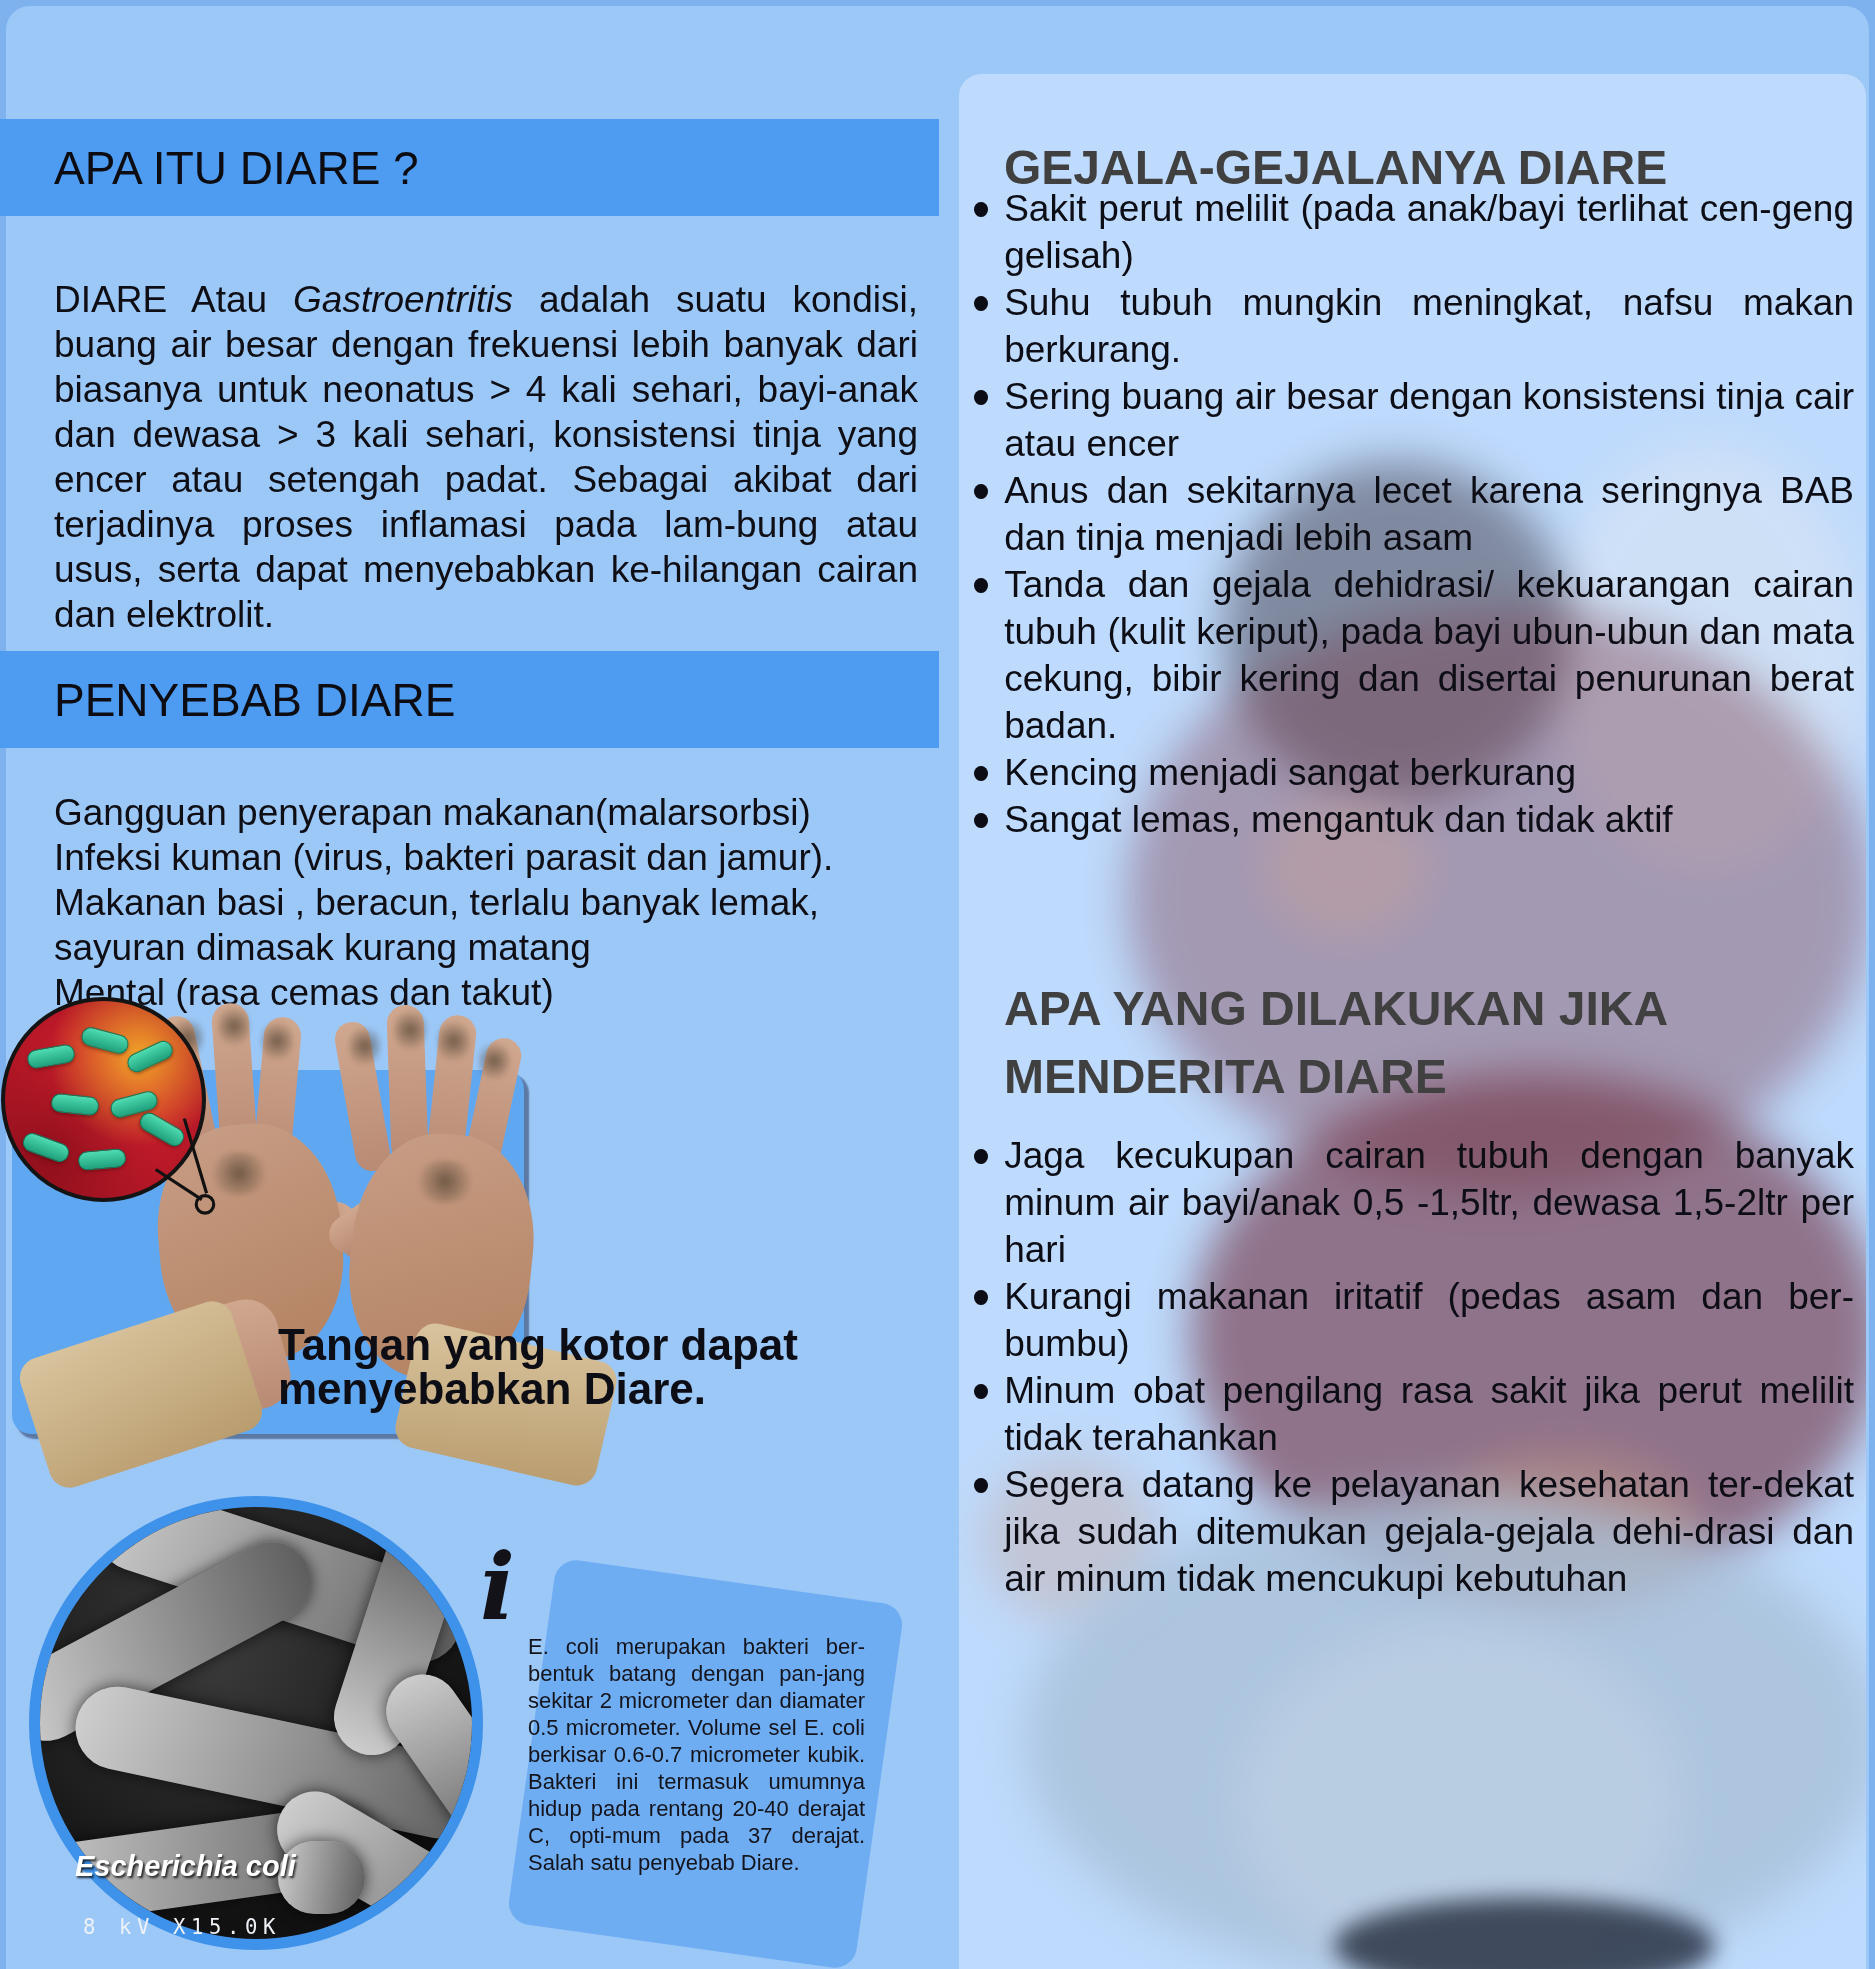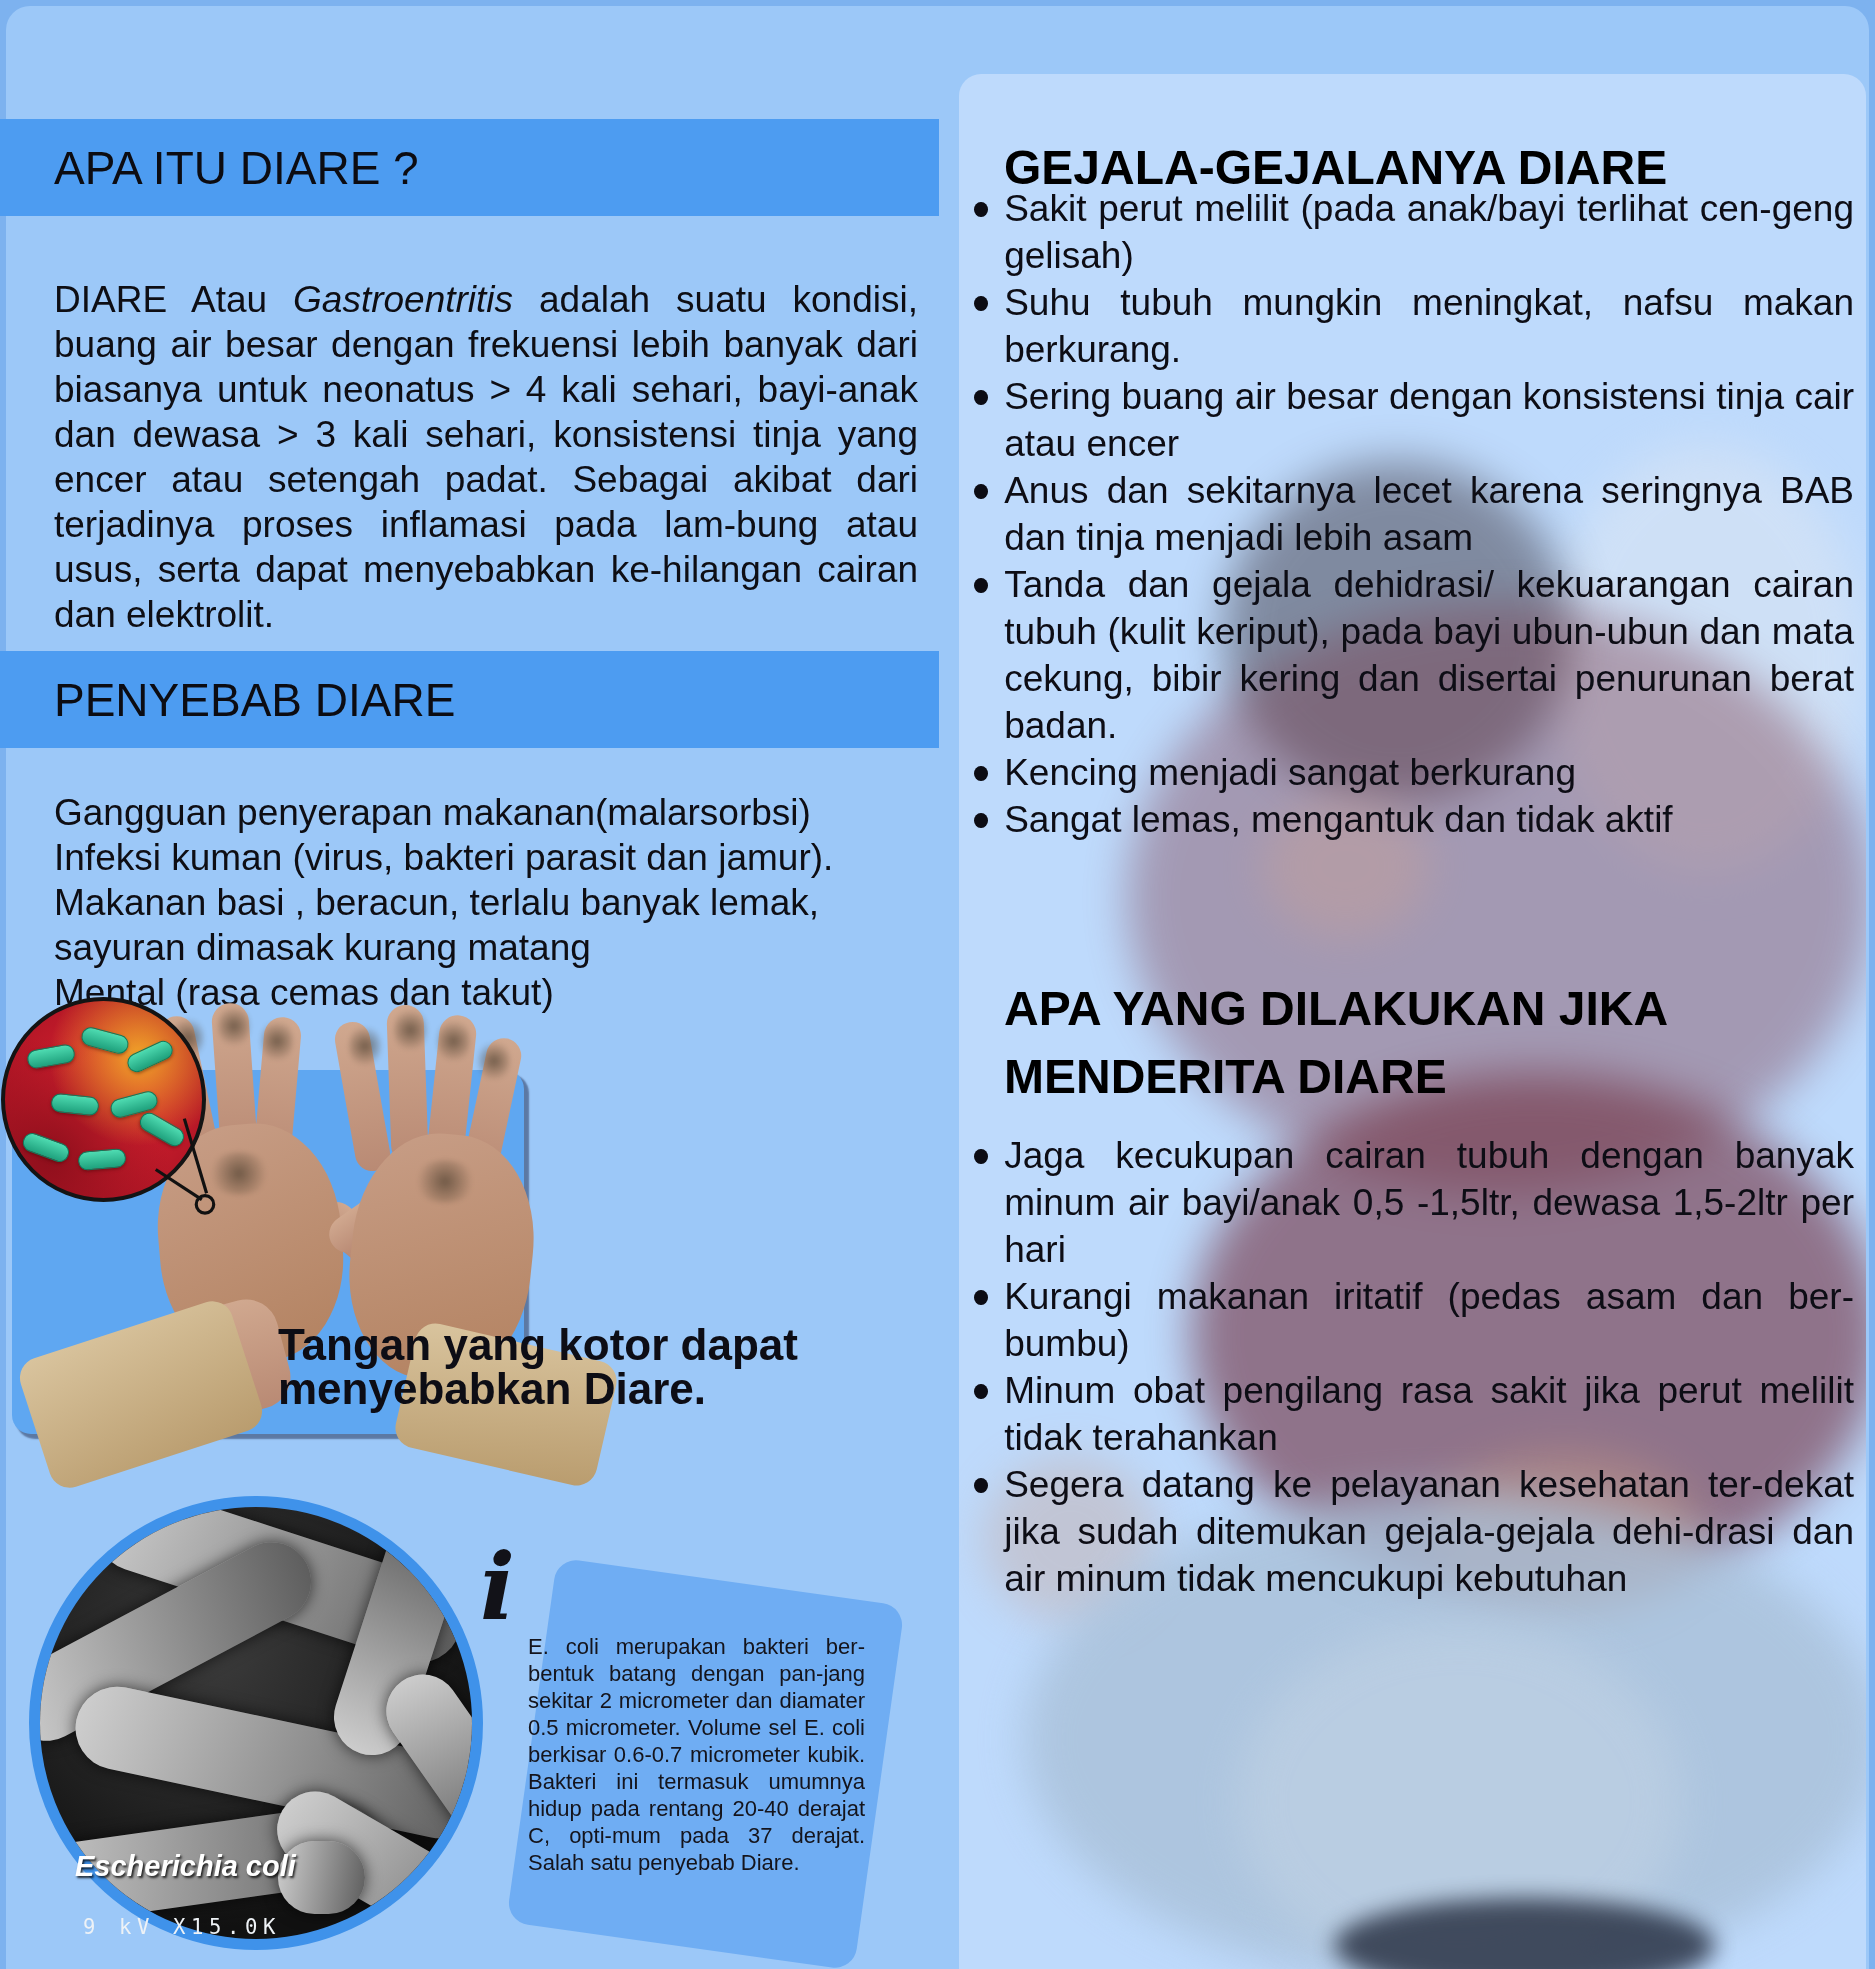--- a/index.html
+++ b/index.html
@@ -49,21 +49,21 @@
   .ecoli-meta{position:absolute;left:83px;top:1915px;font-size:20.6px;color:#eef2f6;
               font-family:"DejaVu Sans Mono",monospace;letter-spacing:5.6px;}
   
   .info-box-bg{position:absolute;left:530px;top:1580px;width:351px;height:368px;border-radius:22px;
                background:#6fadf3;transform:rotate(8deg);}
   .info-i{position:absolute;left:480px;top:1533px;font-family:"DejaVu Serif",serif;
           font-style:italic;font-weight:bold;font-size:92px;color:#121218;}
   .info-text{position:absolute;left:528px;top:1633px;width:337px;font-size:22px;line-height:27px;
              text-align:justify;color:#14141c;}
   
-  .rp-title{position:absolute;left:45px;margin:0;font-size:48px;font-weight:bold;color:#000000;
+  .rp-title{position:absolute;left:45px;margin:0;font-size:48px;font-weight:bold;color:#404040;
             white-space:pre-line;line-height:68px;}
   .blist{position:absolute;left:15px;width:880px;}
   .brow{display:flex;margin:0;}
   .bdot{flex:none;width:13.5px;height:15px;border-radius:50%;background:#0c0c14;margin:16.7px 16.7px 0 0;}
   .btxt{flex:1;font-size:37px;line-height:47px;text-align:justify;color:#0d0d15;}
   
   .photo{position:absolute;left:0;top:318px;width:907px;height:1578px;}
   .blob{position:absolute;border-radius:50%;filter:blur(22px);}
 </style>
 </head>
@@ -145,21 +145,21 @@
     <div class="rod" style="left:48px;top:24px;width:381px;height:86px;transform:rotate(18deg);"></div>
     <div class="rod" style="left:-48px;top:95px;width:334px;height:79px;transform:rotate(-28deg);"></div>
     <div class="rod" style="left:32px;top:214px;width:413px;height:83px;transform:rotate(12deg);"></div>
     <div class="rod" style="left:238px;top:95px;width:238px;height:76px;transform:rotate(-72deg);"></div>
     <div class="rod" style="left:-24px;top:318px;width:365px;height:79px;transform:rotate(-8deg);"></div>
     <div class="rod" style="left:222px;top:341px;width:302px;height:76px;transform:rotate(30deg);"></div>
     <div class="rod" style="left:318px;top:222px;width:206px;height:73px;transform:rotate(55deg);"></div>
     <div class="rod" style="left:238px;top:334px;width:87px;height:73px;transform:rotate(0deg);"></div>
   </div>
   <div class="ecoli-label">Escherichia coli</div>
-  <div class="ecoli-meta">9 kV X15.0K</div>
+  <div class="ecoli-meta">8 kV X15.0K</div>
 
   <div class="info-box-bg"></div>
   <div class="info-i">i</div>
   <div class="info-text">E. coli merupakan bakteri ber-bentuk batang dengan pan-jang sekitar 2 micrometer dan diamater 0.5 micrometer. Volume sel E. coli berkisar 0.6-0.7 micrometer kubik. Bakteri ini termasuk umumnya hidup pada rentang 20-40 derajat C, opti-mum pada 37 derajat. Salah satu penyebab Diare.</div>
 
   <div class="right-panel">
 
     <div class="photo">
       <div class="blob" style="left:589px;top:53px;width:318px;height:429px;background:#dfe7f2;opacity:.5;"></div>
       <div class="blob" style="left:264px;top:69px;width:349px;height:341px;background:#423c46;opacity:.5;"></div>

